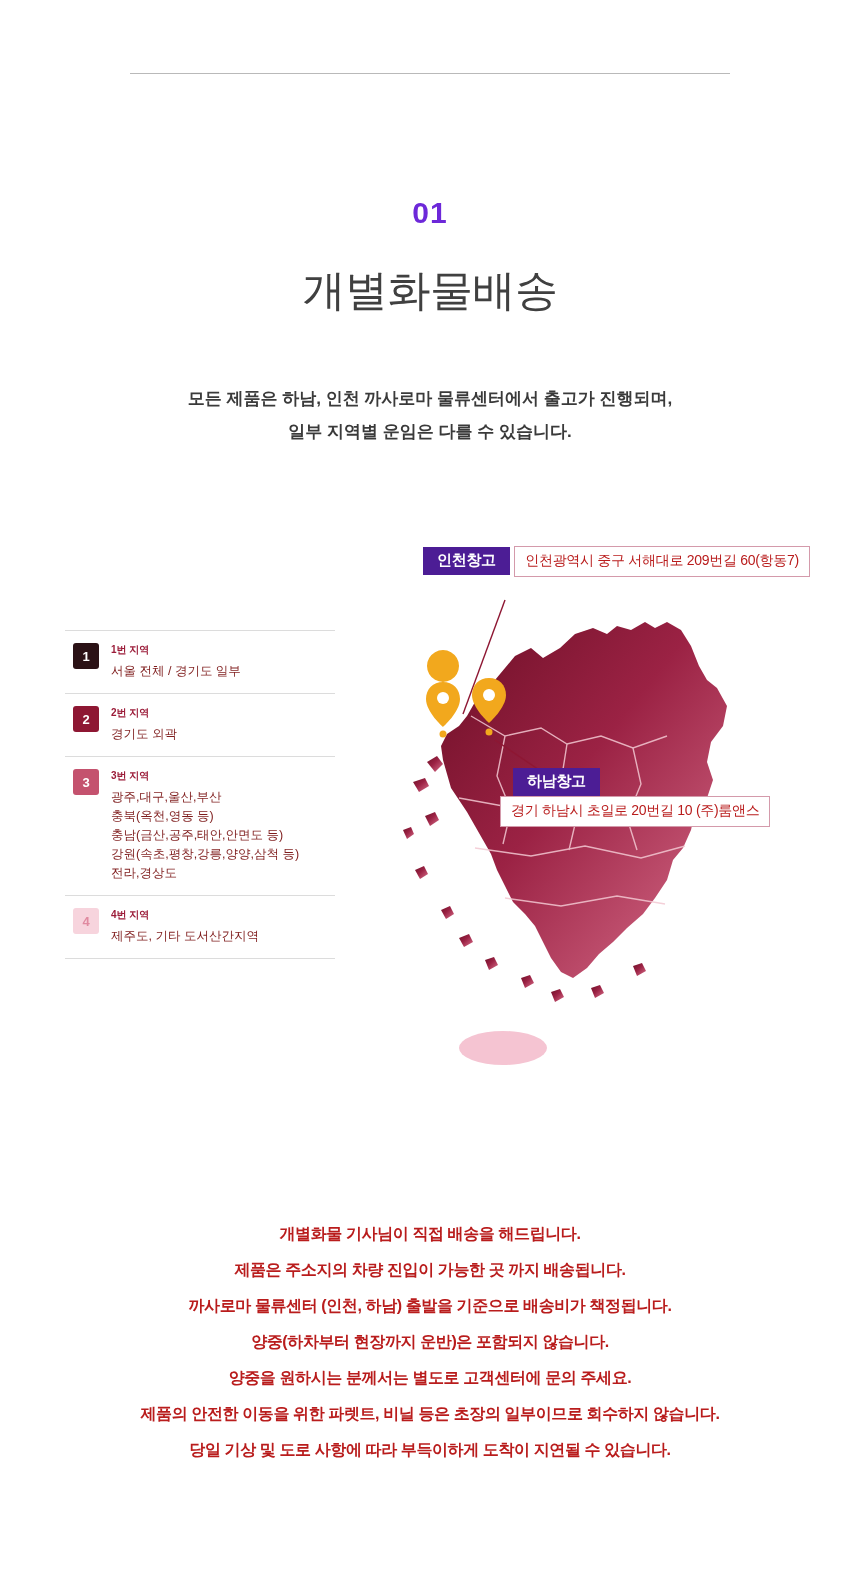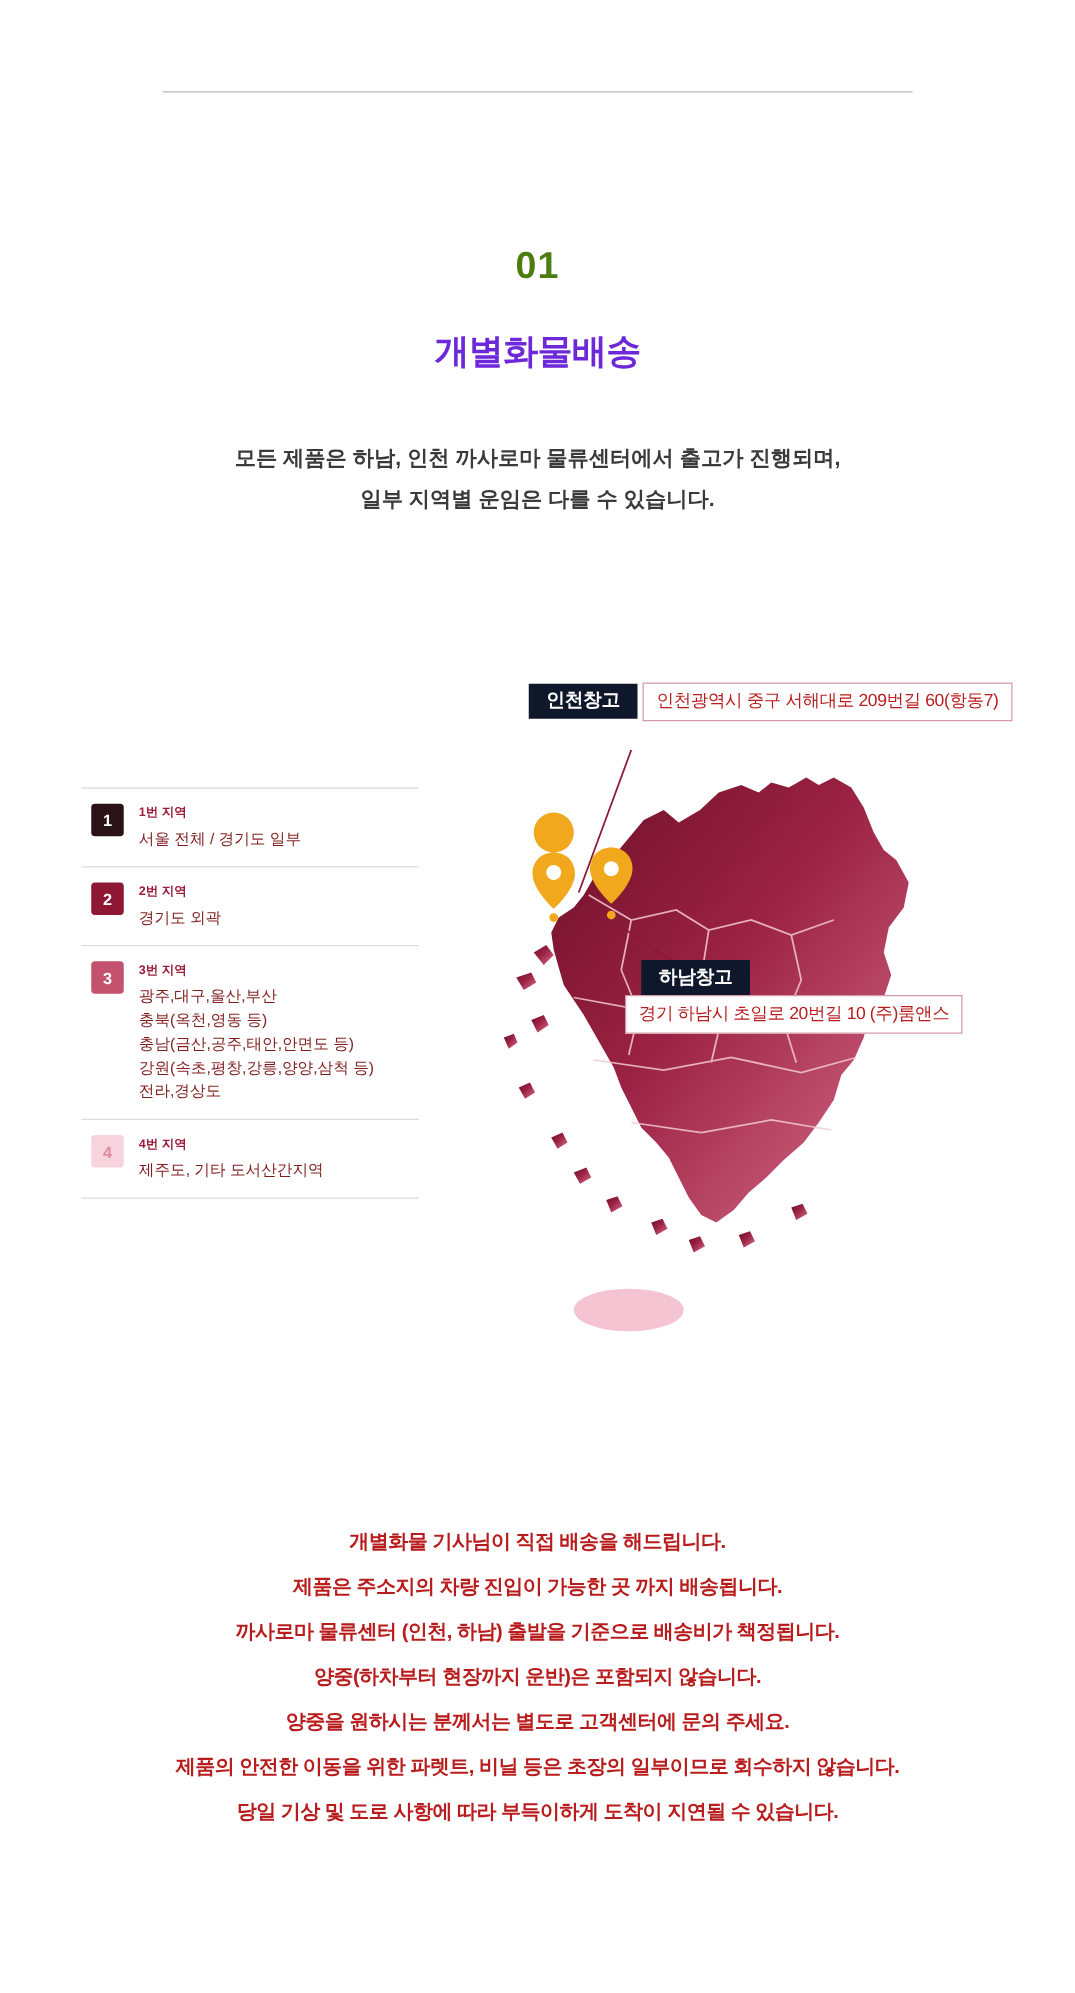--- a/index.html
+++ b/index.html
@@ -30,36 +30,36 @@
 
   
   .section-number {
     position: absolute;
     left: 0; right: 0;
     top: 196px;
     text-align: center;
     font-size: 30px;
     font-weight: bold;
     letter-spacing: 1px;
-    color: #4d7c0f;
+    color: #6d28d9;
   }
   .section-title {
     position: absolute;
     left: 0; right: 0;
     top: 262px;
     text-align: center;
-    font-size: 28px;
-    font-weight: bold;
+    font-size: 43px;
+    font-weight: normal;
     letter-spacing: -0.5px;
-    color: #6d28d9;
+    color: #404040;
   }
   .section-desc {
     position: absolute;
     left: 0; right: 0;
-    top: 350px;
+    top: 382px;
     text-align: center;
     font-size: 17px;
     line-height: 33px;
     font-weight: bold;
     color: #3a3a3a;
   }
 
   
   .zone-list {
     position: absolute;
@@ -106,21 +106,21 @@
     top: 530px;
     width: 500px;
     height: 560px;
   }
   .map-svg { display: block; }
 
   
   .callout { position: absolute; }
   .callout-title {
     display: inline-block;
-    background: #0f172a;
+    background: #4c1d95;
     color: #fff;
     font-size: 15px;
     font-weight: bold;
     padding: 4px 14px 5px;
     letter-spacing: -0.3px;
   }
   .callout-addr {
     display: inline-block;
     background: #fff;
     border: 1px solid #d49aab;

